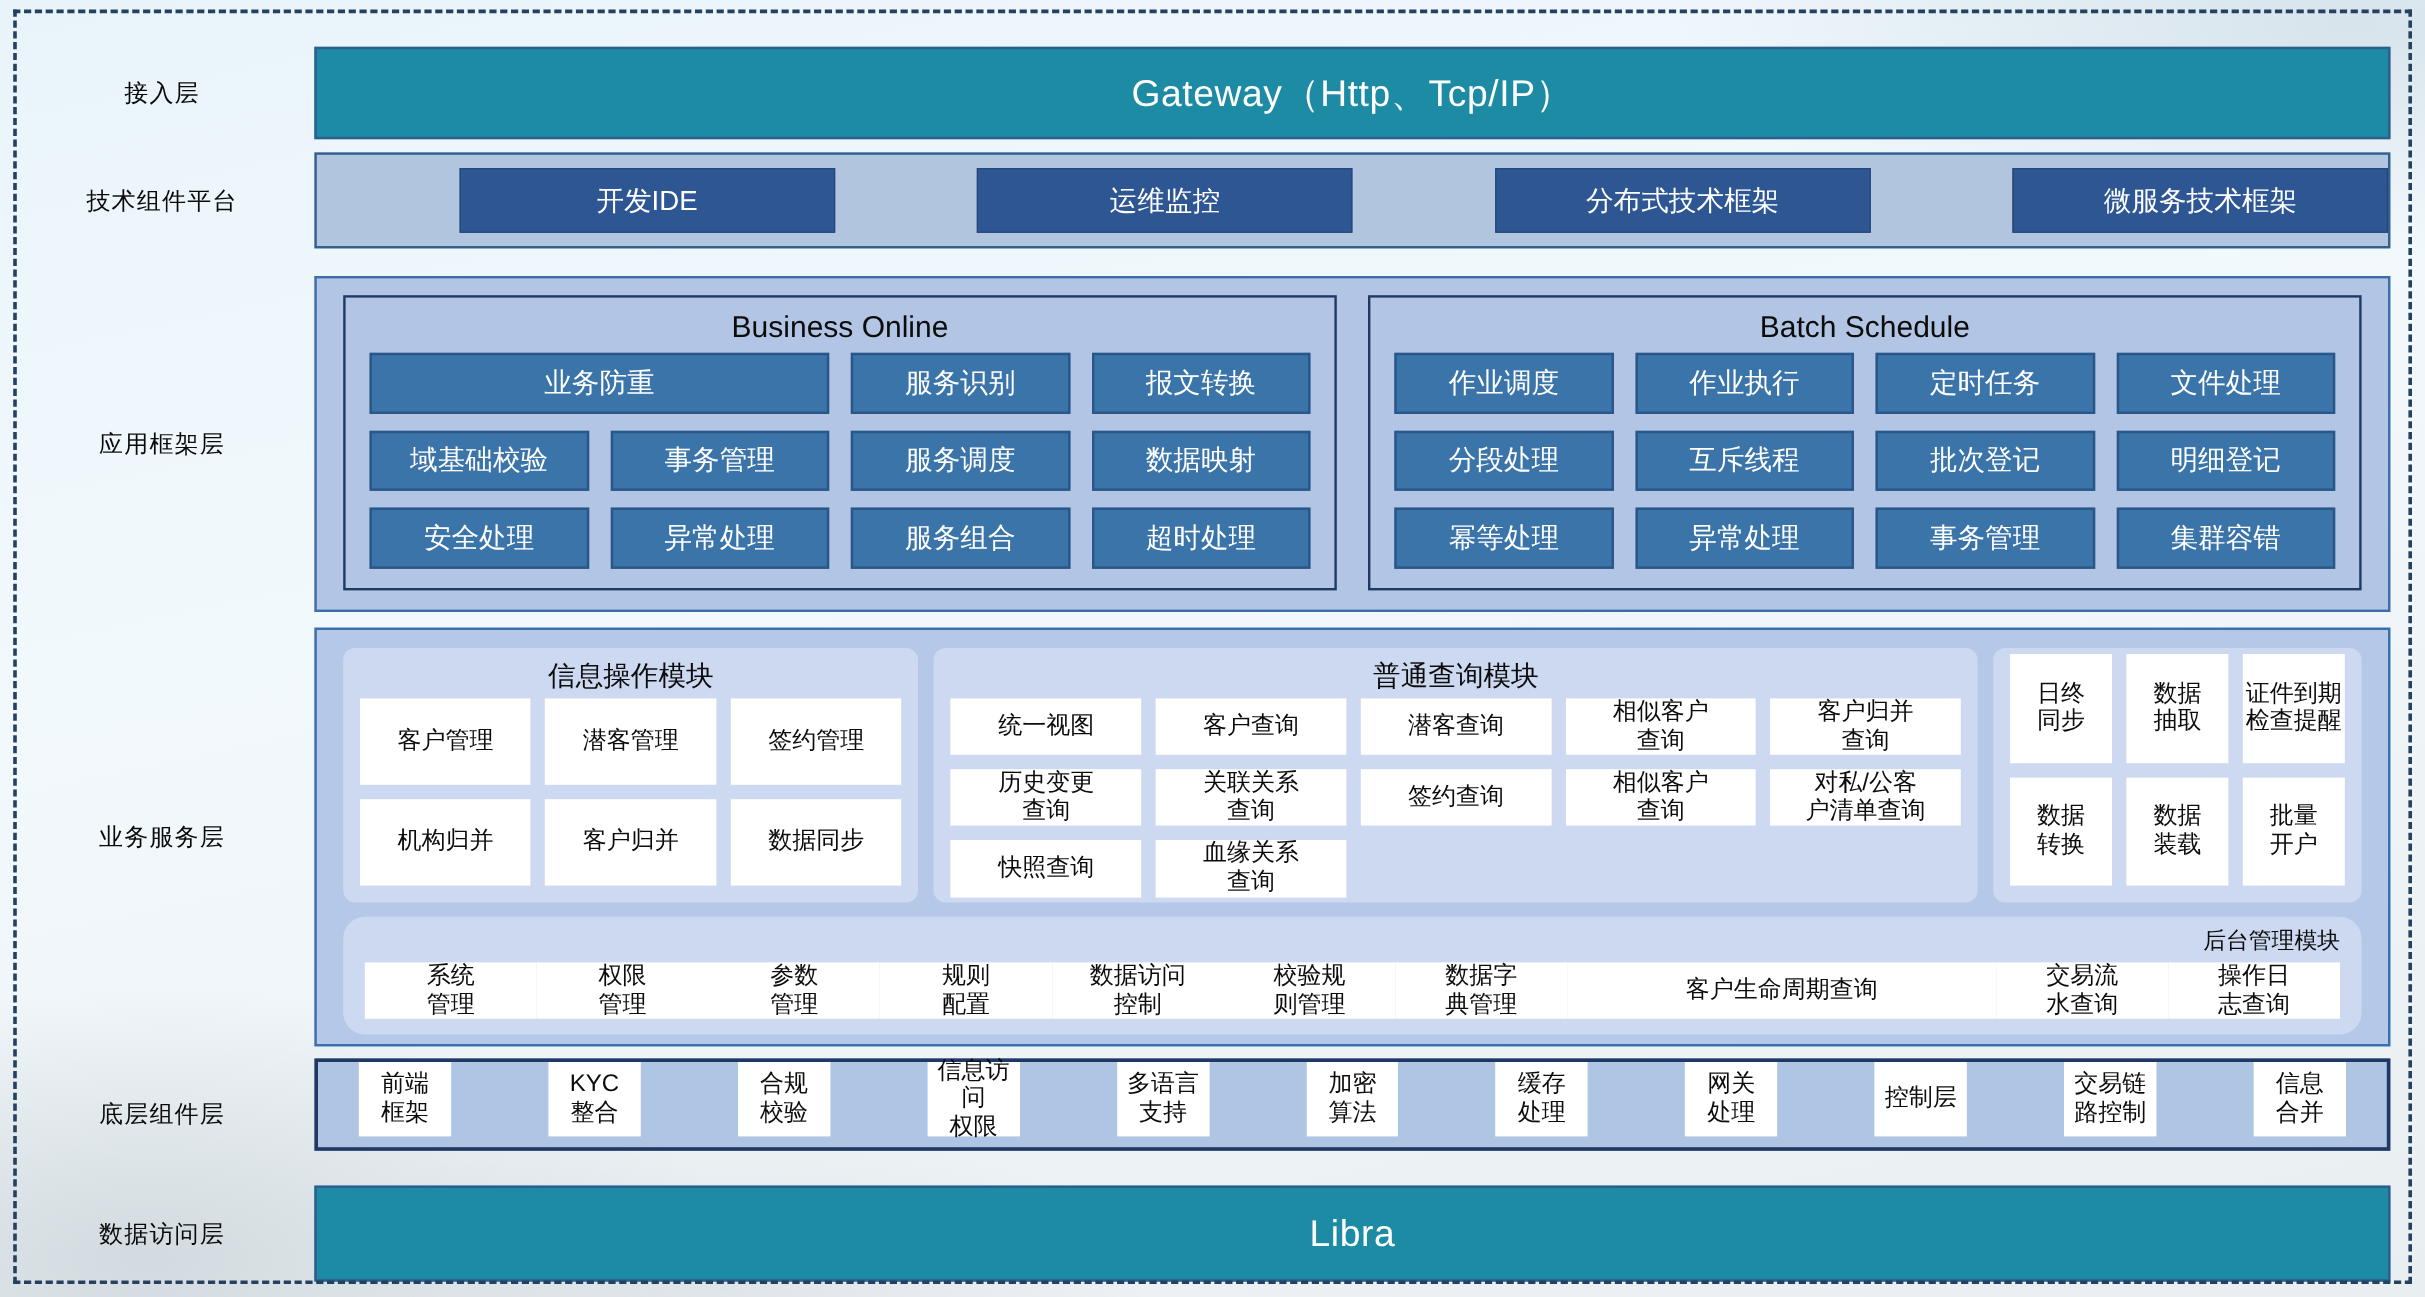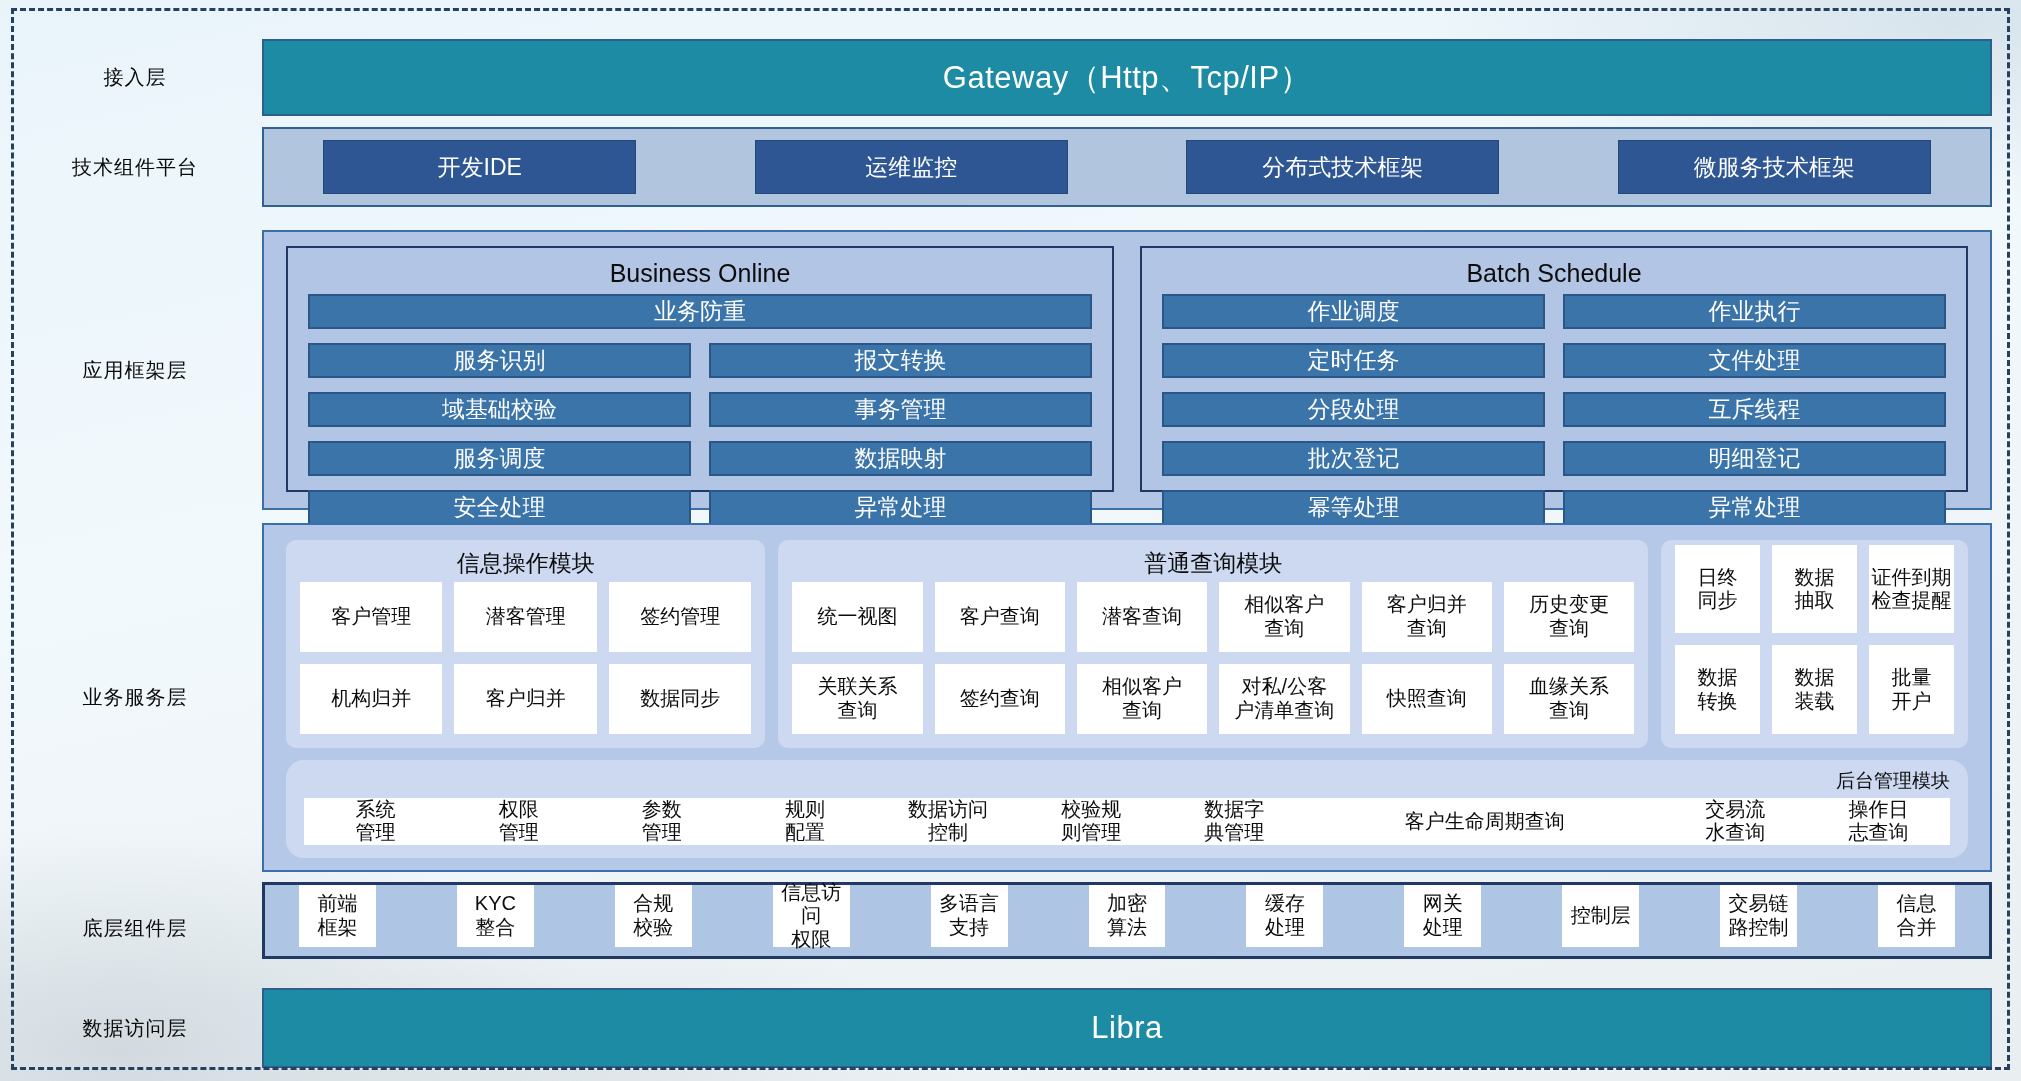--- a/index.html
+++ b/index.html
@@ -17,46 +17,46 @@
   .layer-label{
     position:absolute;left:14px;width:242px;display:flex;align-items:center;justify-content:center;
     color:#0a0a0a;font-size:20px;font-weight:500;letter-spacing:1px;z-index:2;}
   
   .teal-bar{position:absolute;left:262px;width:1730px;box-sizing:border-box;
     background:#1d8ba3;border:2px solid #2e5e8e;color:#fff;
     display:flex;align-items:center;justify-content:center;font-size:31px;letter-spacing:.5px;}
   
   .tech-bar{position:absolute;left:262px;top:127px;width:1730px;height:80px;box-sizing:border-box;
     background:#b1c5de;border:2px solid #33618f;display:flex;align-items:center;}
-  .tech-cell{flex:1;display:flex;justify-content:center;}
+  .tech-cell{flex:1;display:flex;justify-content:flex-end;}
   .tech-btn{width:72%;height:52px;background:#2e5693;border:1px solid #24477c;color:#fff;
     display:flex;align-items:center;justify-content:center;font-size:23px;}
   
   .appfw{position:absolute;left:262px;top:230px;width:1730px;height:280px;box-sizing:border-box;
     background:#b2c5e4;border:2px solid #3c6ea8;display:flex;gap:26px;padding:14px 22px 16px;}
   .fw-panel{flex:1;border:2px solid #1f3864;display:flex;flex-direction:column;
     padding:4px 20px 16px;box-sizing:border-box;}
   .fw-title{text-align:center;font-size:25px;color:#0c0c0c;height:42px;line-height:42px;}
-  .fw-grid{flex:1;display:grid;grid-template-columns:repeat(2,1fr);gap:14px 18px;}
+  .fw-grid{flex:1;display:grid;grid-template-columns:repeat(4,1fr);gap:14px 18px;}
   .fw-box{background:#3a74a8;border:2px solid #2a5787;color:#fff;box-sizing:border-box;
     display:flex;align-items:center;justify-content:center;font-size:23px;}
   
   .bizsvc{position:absolute;left:262px;top:523px;width:1730px;height:349px;box-sizing:border-box;
     background:#b5c8e8;border:2px solid #3a6fae;display:flex;flex-direction:column;
     gap:12px;padding:15px 22px 12px;}
   .modules-row{display:flex;gap:13px;height:212px;}
   .module{background:#ccd9f1;border-radius:10px;display:flex;flex-direction:column;
     padding:5px 14px 14px;box-sizing:border-box;}
   #mod-info{flex:479;}
   #mod-query{flex:893;}
   #mod-batch{flex:296;}
   .module-title{text-align:center;font-size:23px;color:#0c0c0c;height:37px;line-height:37px;}
   .module-grid{flex:1;display:grid;gap:12px;}
   #mod-info  .module-grid{grid-template-columns:repeat(3,1fr);}
-  #mod-query .module-grid{grid-template-columns:repeat(6,1fr);}
+  #mod-query .module-grid{grid-template-columns:repeat(5,1fr);}
   #mod-batch .module-grid{grid-template-columns:repeat(3,1fr);}
   .white-box{background:#fff;color:#0c0c0c;display:flex;align-items:center;justify-content:center;
     text-align:center;font-size:20px;line-height:1.18;white-space:pre-line;}
   .admin{background:#ccd9f1;border-radius:18px;flex:1;display:flex;flex-direction:column;
     padding:3px 18px 13px;box-sizing:border-box;}
   .admin-title{text-align:right;font-size:19px;color:#0c0c0c;height:35px;line-height:35px;}
   .admin-row{flex:1;display:flex;}
   .admin-row .white-box{flex:1;}
   
   .basebar{position:absolute;left:262px;top:882px;width:1730px;height:77px;box-sizing:border-box;

